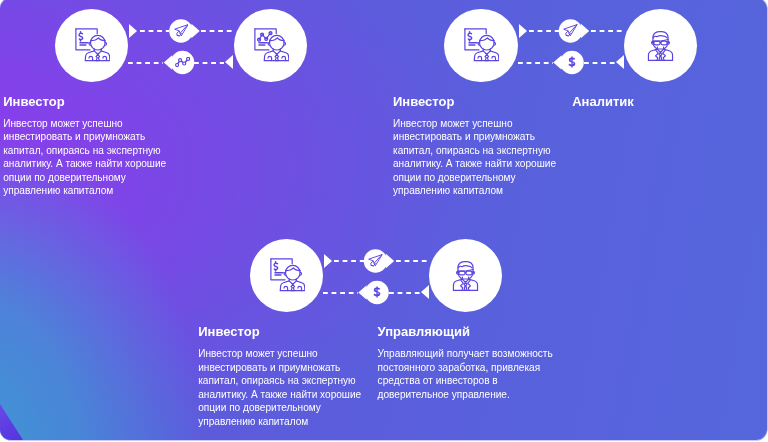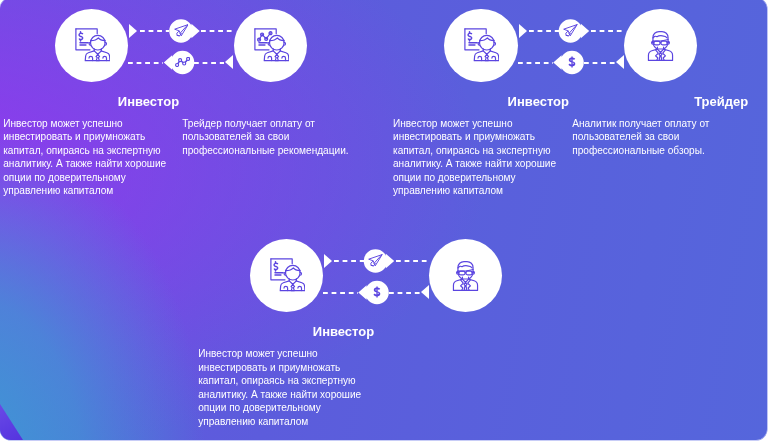--- a/index.html
+++ b/index.html
@@ -13,21 +13,21 @@
         linear-gradient(100deg, #6455e0 0%, #5c5cdc 40%, #5566dc 100%);}
   .corner-tri{position:absolute;left:0;bottom:2px;width:23px;height:36px;
       background:linear-gradient(150deg,#6a4ae6 0%,#5c3ce2 60%,#5534de 100%);
       clip-path:polygon(0 0, 100% 100%, 0 100%);
       border-bottom-left-radius:11px;}
   .node{position:absolute;width:73.2px;height:73.2px;border-radius:50%;background:#fff;
         display:flex;align-items:center;justify-content:center;}
   .node svg{display:block;}
   .node .ic-main{position:relative;left:1px;top:-0.5px;}
   .node .ic-analyst{position:relative;top:0.3px;}
-  .label{position:absolute;text-align:right;color:#ffffff;font-weight:bold;font-size:13px;line-height:14px;white-space:nowrap;}
+  .label{position:absolute;text-align:left;color:#ffffff;font-weight:bold;font-size:13px;line-height:14px;white-space:nowrap;}
   .desc{position:absolute;text-align:left;color:#ffffff;font-size:10.1px;line-height:13.5px;}
   .arr{position:absolute;width:0;height:0;}
   .arr-r{border-left:8px solid #fff;border-top:7.5px solid transparent;border-bottom:7.5px solid transparent;}
   .arr-l{border-right:8px solid #fff;border-top:7.5px solid transparent;border-bottom:7.5px solid transparent;}
   .dash{position:absolute;height:2px;
         background-image:linear-gradient(to right,#fff 0px,#fff 5px,rgba(255,255,255,0) 5px,rgba(255,255,255,0) 8.6px);
         background-size:8.6px 2px;background-repeat:repeat-x;}
   .pic{position:absolute;display:flex;align-items:center;justify-content:center;}
   .pic svg{display:block;}
 </style>
@@ -69,21 +69,20 @@
 <path d="M15.6 14.3c-1 0-1.5.65-1.5 1.45s.5 1.5 1.5 1.5M30 14.3c1 0 1.5.65 1.5 1.45s-.5 1.5-1.5 1.5"></path>
 <path d="M19.2 20.8v2.1l3.6 3.35 3.6-3.35v-2.1"></path>
 <path d="M19.2 22.9l-5.9 1.8c-1.55.5-2.55 1.8-2.65 3.35l-.4 4.55h24.7l-.4-4.55c-.1-1.55-1.1-2.85-2.65-3.35l-5.9-1.8"></path>
 <path d="M22.8 26.25l-1.75 2.3 1.15 1.1-.95 2.95h3.1l-.95-2.95 1.15-1.1z"></path>
 <path d="M17.6 32.6v-2.5c0-1-.8-1.8-1.8-1.8s-1.8.8-1.8 1.8"></path>
 <path d="M31.5 32.6v-2.5c0-1-.8-1.8-1.8-1.8s-1.8.8-1.8 1.8"></path>
 </svg>
     </div>
   <div class="label" style="left:3.2px;top:95.1px;width:176px">Инвестор</div>
   <div class="desc" style="left:3.2px;top:116.8px;width:176px">Инвестор может успешно инвестировать и приумножать капитал, опираясь на экспертную аналитику. А также найти хорошие опции по доверительному управлению капиталом</div>
-  <div class="desc" style="left:182.2px;top:116.8px;width:176px">Трейдер получает оплату от пользователей за свои профессиональные рекомендации.</div>
   <div class="arr arr-r" style="left:129.0px;top:23.5px"></div>
   <div class="dash" style="left:139.5px;top:30.0px;width:29.7px"></div>
   <div class="dash" style="left:201.2px;top:30.0px;width:32.4px"></div>
   <div class="arr arr-l" style="left:224.5px;top:55.0px"></div>
   <div class="dash" style="left:127.8px;top:61.5px;width:35.7px"></div>
   <div class="dash" style="left:194.3px;top:61.5px;width:30.2px"></div>
   <div class="node" style="left:444.40px;top:8.90px">
       <svg width="35" height="33.5" viewBox="0 0 35 33.5" fill="none" stroke="#5b45e0" stroke-width="1.2" stroke-linecap="round" stroke-linejoin="round" class="ic-main">
 <path d="M0.9 0.9h21.3v4.8"></path>
         <path d="M0.9 0.9v20.9h14.1"></path>
@@ -111,23 +110,22 @@
 <path d="M15.4 13.6c0-1.2.9-2.1 2-2.1h3c1.1 0 2 .9 2 2.1s-.9 2.1-2 2.1h-3c-1.1 0-2-.9-2-2.1z"></path>
 <path d="M14.6 13.3h.8M7.6 13.3l-1.6-.5M22.4 13.3l1.6-.5"></path>
 <path d="M11.6 18.3v2.2M18.4 18.3v2.2"></path>
 <path d="M11.6 20.4l-6.2 1.9C3.2 23 1.6 25 1.6 27.4V33h26.8v-5.6c0-2.4-1.6-4.4-3.8-5.1l-6.2-1.9"></path>
 <path d="M11.6 20.4L15 24.2l3.4-3.8"></path>
 <path d="M15 24.2l-1.6 2.2 1.1 1.1-1 5.5h3l-1-5.5 1.1-1.1z"></path>
 <path d="M9.7 21.7l2.8 3.3-3 2.9 2.6 2.4-1.4 2.7M20.3 21.7l-2.8 3.3 3 2.9-2.6 2.4 1.4 2.7"></path>
 </svg>
     </div>
   <div class="label" style="left:393.0px;top:95.1px;width:176px">Инвестор</div>
-  <div class="label" style="left:572.2px;top:95.1px;width:176px">Трейдер</div>
+  <div class="label" style="left:572.2px;top:95.1px;width:176px">Аналитик</div>
   <div class="desc" style="left:393.0px;top:116.8px;width:176px">Инвестор может успешно инвестировать и приумножать капитал, опираясь на экспертную аналитику. А также найти хорошие опции по доверительному управлению капиталом</div>
-  <div class="desc" style="left:572.2px;top:116.8px;width:176px">Аналитик получает оплату от пользователей за свои профессиональные обзоры.</div>
   <div class="arr arr-r" style="left:518.5px;top:23.5px"></div>
   <div class="dash" style="left:529.0px;top:30.0px;width:29.7px"></div>
   <div class="dash" style="left:590.7px;top:30.0px;width:32.9px"></div>
   <div class="arr arr-l" style="left:615.5px;top:55.0px"></div>
   <div class="dash" style="left:517.6px;top:61.5px;width:35.4px"></div>
   <div class="dash" style="left:583.8px;top:61.5px;width:31.7px"></div>
   <div class="node" style="left:249.60px;top:238.90px">
       <svg width="35" height="33.5" viewBox="0 0 35 33.5" fill="none" stroke="#5b45e0" stroke-width="1.2" stroke-linecap="round" stroke-linejoin="round" class="ic-main">
 <path d="M0.9 0.9h21.3v4.8"></path>
         <path d="M0.9 0.9v20.9h14.1"></path>
@@ -155,21 +153,23 @@
 <path d="M15.4 13.6c0-1.2.9-2.1 2-2.1h3c1.1 0 2 .9 2 2.1s-.9 2.1-2 2.1h-3c-1.1 0-2-.9-2-2.1z"></path>
 <path d="M14.6 13.3h.8M7.6 13.3l-1.6-.5M22.4 13.3l1.6-.5"></path>
 <path d="M11.6 18.3v2.2M18.4 18.3v2.2"></path>
 <path d="M11.6 20.4l-6.2 1.9C3.2 23 1.6 25 1.6 27.4V33h26.8v-5.6c0-2.4-1.6-4.4-3.8-5.1l-6.2-1.9"></path>
 <path d="M11.6 20.4L15 24.2l3.4-3.8"></path>
 <path d="M15 24.2l-1.6 2.2 1.1 1.1-1 5.5h3l-1-5.5 1.1-1.1z"></path>
 <path d="M9.7 21.7l2.8 3.3-3 2.9 2.6 2.4-1.4 2.7M20.3 21.7l-2.8 3.3 3 2.9-2.6 2.4 1.4 2.7"></path>
 </svg>
     </div>
   <div class="label" style="left:198.2px;top:325.3px;width:176px">Инвестор</div>
+  <div class="label" style="left:377.6px;top:325.3px;width:176px">Управляющий</div>
   <div class="desc" style="left:198.2px;top:347.0px;width:176px">Инвестор может успешно инвестировать и приумножать капитал, опираясь на экспертную аналитику. А также найти хорошие опции по доверительному управлению капиталом</div>
+  <div class="desc" style="left:377.6px;top:347.0px;width:176px">Управляющий получает возможность постоянного заработка, привлекая средства от инвесторов в доверительное управление.</div>
   <div class="arr arr-r" style="left:323.5px;top:253.5px"></div>
   <div class="dash" style="left:334.0px;top:260.0px;width:29.7px"></div>
   <div class="dash" style="left:395.7px;top:260.0px;width:33.3px"></div>
   <div class="arr arr-l" style="left:420.5px;top:285.0px"></div>
   <div class="dash" style="left:322.8px;top:291.5px;width:35.2px"></div>
   <div class="dash" style="left:388.8px;top:291.5px;width:31.7px"></div>
   <svg class="pin-layer" width="768" height="442" style="position:absolute;left:0;top:0">
       <path d="M 169.20 31.00 a 11.80 11.80 0 1 0 23.60 0 a 11.80 11.80 0 1 0 -23.60 0 Z M 191.40 38.20 L 199.70 31.00 L 191.40 23.80 Z" fill="#ffffff"></path>
       <path d="M 170.70 62.50 a 11.80 11.80 0 1 0 23.60 0 a 11.80 11.80 0 1 0 -23.60 0 Z M 172.10 55.30 L 163.80 62.50 L 172.10 69.70 Z" fill="#ffffff"></path>
       <path d="M 558.70 31.00 a 11.80 11.80 0 1 0 23.60 0 a 11.80 11.80 0 1 0 -23.60 0 Z M 580.90 38.20 L 589.20 31.00 L 580.90 23.80 Z" fill="#ffffff"></path>

